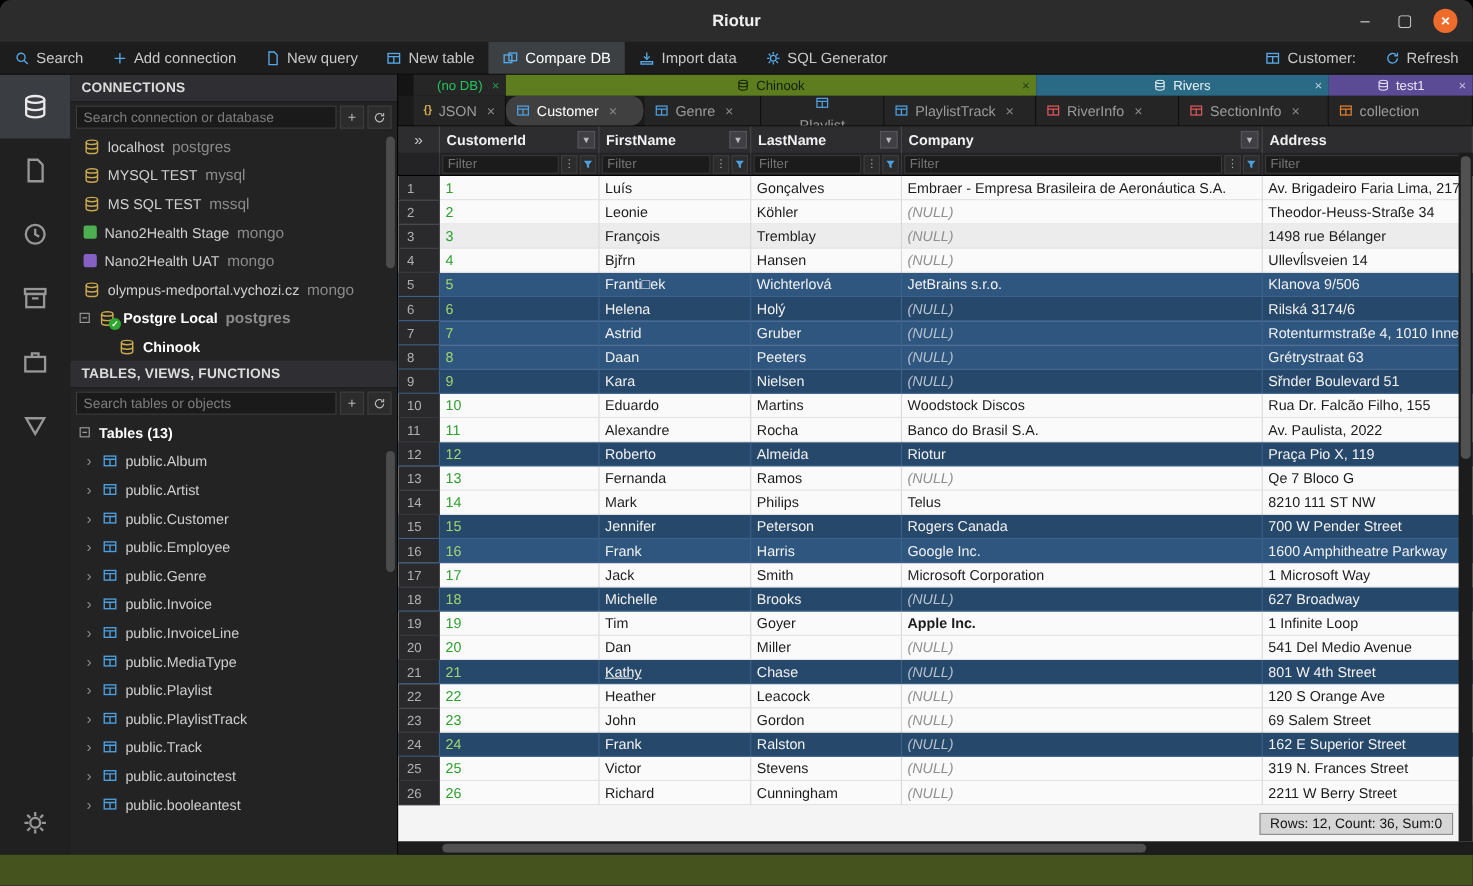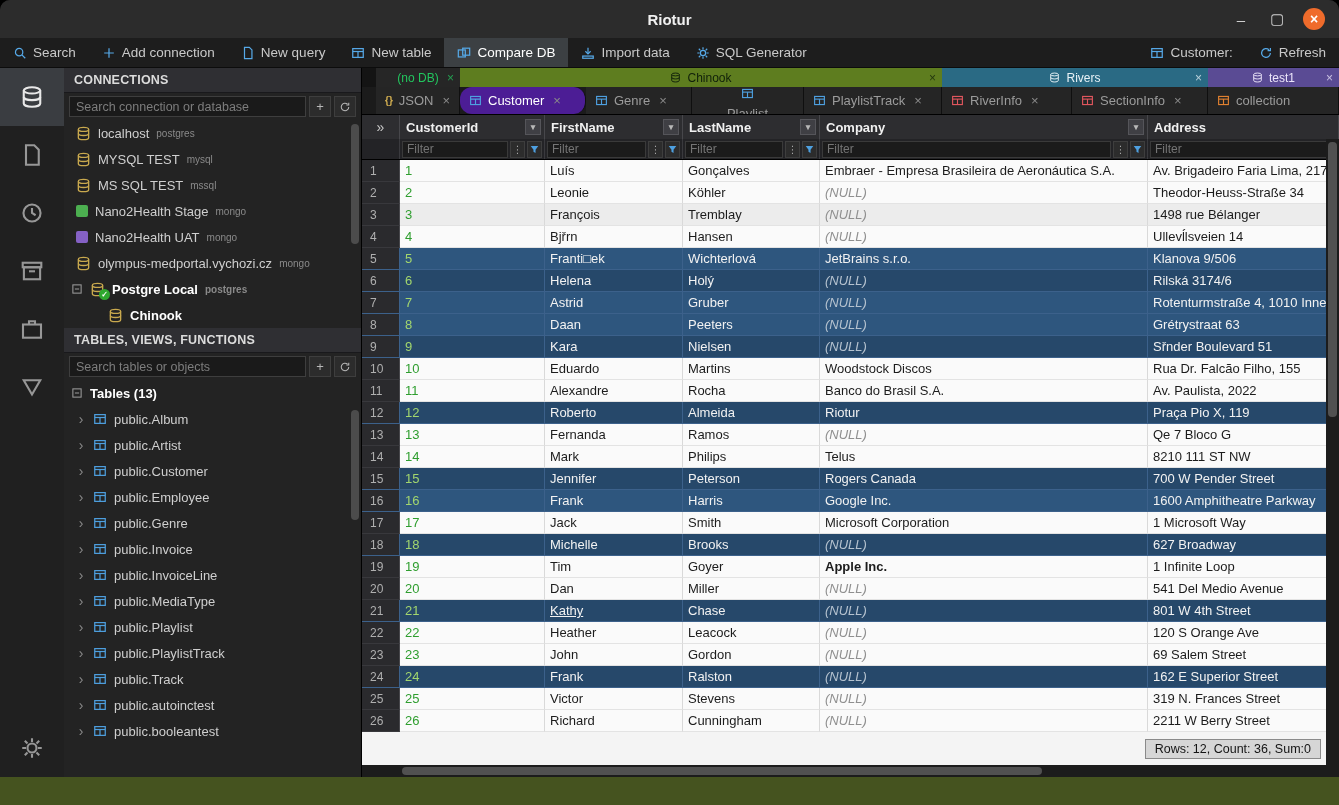--- a/index.html
+++ b/index.html
@@ -32,40 +32,40 @@
 
   
   .leftpanel { width:298px; background:#232323; display:flex; flex-direction:column; border-right:1px solid #000; min-height:0; flex-shrink:0; }
   .section-header { height:25px; background:#2f2f33; color:#dcdcdc; font-weight:700; font-size:12.5px; display:flex; align-items:center; padding-left:10px; border-bottom:1px solid #19191c; flex-shrink:0; letter-spacing:.2px; }
   .search-row { display:flex; align-items:center; gap:3px; padding:3px 5px; flex-shrink:0; }
   .search-input { flex:1; min-width:0; height:21px; background:#1a1a1a; border:1px solid #3e3e3e; color:#cfcfcf; font-size:12.5px; padding:0 6px; font-family:inherit; }
   .search-input::placeholder { color:#7d7d7d; }
   .sq-btn { width:22px; height:21px; background:#2c2c2c; border:1px solid #3e3e3e; color:#b8b8b8; display:flex; align-items:center; justify-content:center; font-size:13px; flex-shrink:0; }
   .conn-list { position:relative; overflow:hidden; flex-shrink:0; }
   .tree-item { height:26px; display:flex; align-items:center; gap:7px; padding-left:12px; color:#cfcfcf; font-size:13px; white-space:nowrap; overflow:hidden; }
-  .tree-item .suffix { color:#8a8a8a; font-size:10px; }
+  .tree-item .suffix { color:#8a8a8a; font-size:14px; }
   .tree-item.bold { font-weight:700; color:#fff; }
   .tree-item.haspre { padding-left:7px; }
   .tree-item.child { padding-left:44px; }
   .icon-wrap { position:relative; display:inline-flex; }
   .badge-check { position:absolute; right:-5px; bottom:-3px; width:11px; height:11px; border-radius:50%; background:#2ea82e; color:#fff; font-size:8px; display:flex; align-items:center; justify-content:center; }
   .sq-ic { width:12px; height:12px; border-radius:2px; }
   .tables-section { flex:1; min-height:0; display:flex; flex-direction:column; }
   .tables-list { flex:1; overflow:hidden; position:relative; }
   .chev { color:#8a8a8a; font-size:14px; width:10px; text-align:center; }
   .vscroll-thumb { position:absolute; right:2px; width:8px; border-radius:4px; background:#4c4c4c; }
 
   
   .content { flex:1; display:flex; flex-direction:column; min-width:0; background:#141414; }
   .dbtabs { height:19px; display:flex; padding-left:14px; background:#141414; flex-shrink:0; }
   .dbtab { display:flex; align-items:center; justify-content:center; gap:6px; font-size:12px; position:relative; flex-shrink:0; overflow:hidden; }
   .dbtab .x { position:absolute; right:6px; font-size:12px; opacity:.75; }
   .filetabs { height:28px; display:flex; padding-left:14px; background:#1b1b1b; border-bottom:1px solid #000; flex-shrink:0; }
   .filetab { display:flex; align-items:center; gap:6px; padding:0 9px; font-size:13px; color:#9b9b9b; background:#252525; border-right:1px solid #0f0f0f; white-space:nowrap; overflow:hidden; flex-shrink:0; }
-  .filetab.active { background:#4c1d95; color:#fff;border-radius:12px; }
+  .filetab.active { background:#404040; color:#fff;border-radius:12px; }
   .filetab .x { color:#8a8a8a; margin-left:3px; }
 
   
   .gridwrap { flex:1; position:relative; display:flex; flex-direction:column; min-height:0; background:#2a2a2d; }
   .grid-header { height:24px; display:flex; background:#2d2d30; flex-shrink:0; }
   .gh-cell { display:flex; align-items:center; padding-left:6px; color:#f0f0f0; font-weight:700; font-size:13px; border-right:1px solid #47474b; overflow:hidden; flex-shrink:0; }
   .gh-corner { width:38px; justify-content:center; color:#c8c8c8; font-weight:400; font-size:14px; padding:0; }
   .gh-dd { margin-left:auto; margin-right:3px; width:16px; height:16px; background:#3f3f44; color:#b8b8b8; font-size:9px; display:flex; align-items:center; justify-content:center; border:1px solid #55555a; flex-shrink:0; }
   .filter-row { height:21px; display:flex; background:#232326; border-bottom:1px solid #000; flex-shrink:0; }
   .fl-cell { display:flex; align-items:center; border-right:1px solid #3a3a3e; padding:1px 2px; gap:2px; overflow:hidden; flex-shrink:0; }

